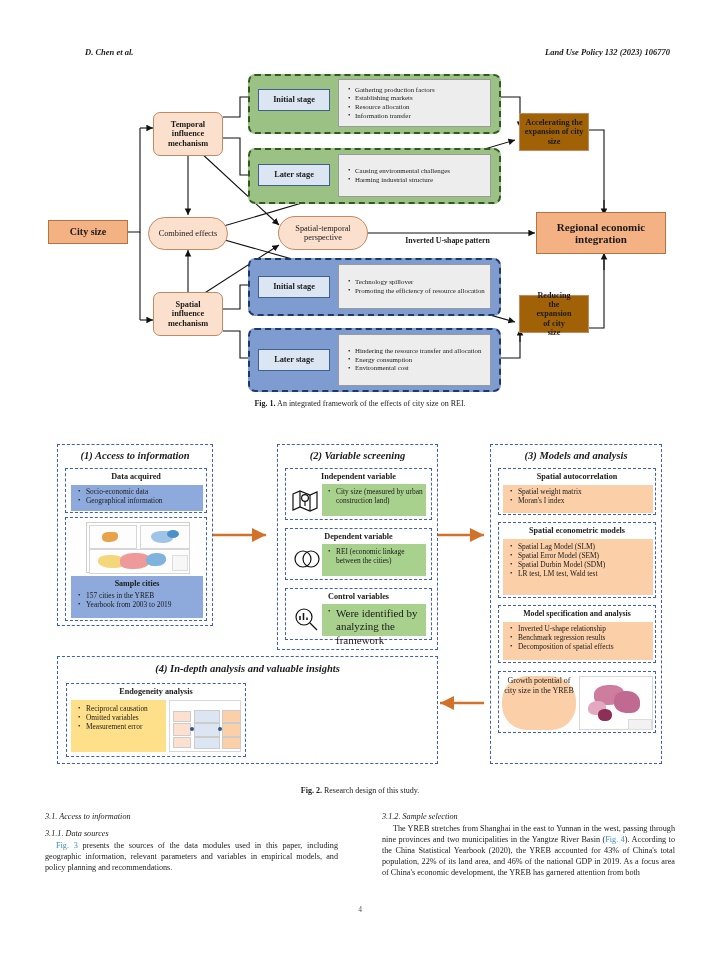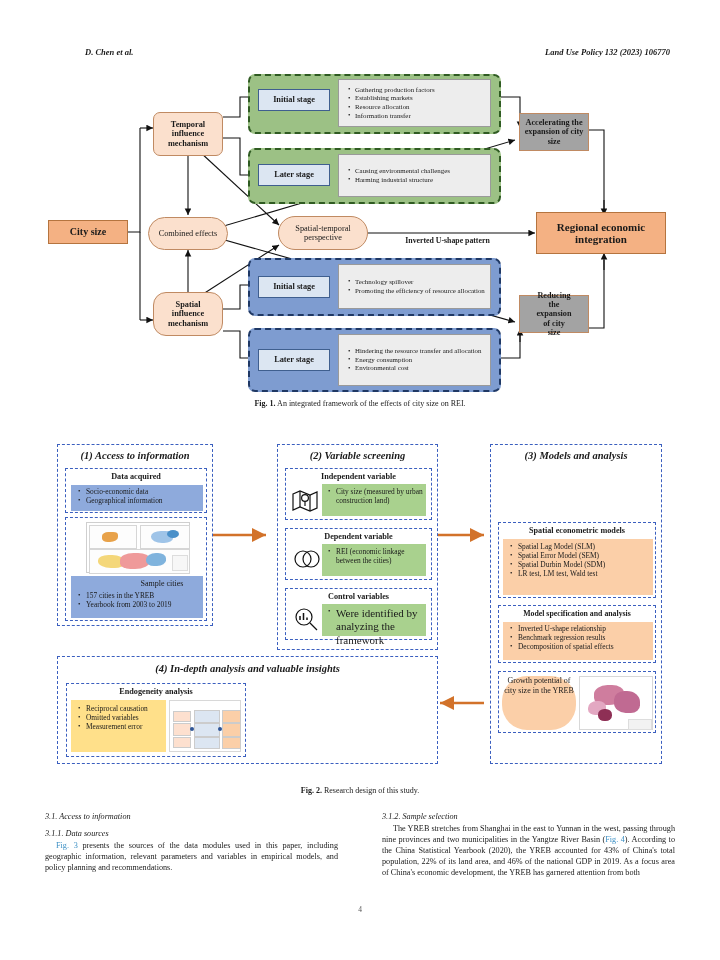--- a/index.html
+++ b/index.html
@@ -18,21 +18,21 @@
 
   
   .fig{position:absolute;}
   .nd{position:absolute;box-sizing:border-box;display:flex;
       align-items:center;justify-content:center;text-align:center;
       line-height:1.12;}
   .cap{position:absolute;width:720px;text-align:center;font-size:8px;}
   .cap b{font-weight:700;}
 
   
-  .peach{background:#a3a3a3;border:1px solid #c08a62;}
+  .peach{background:#a16207;border:1px solid #c08a62;}
   .peach-r{background:#fbe0cd;border:1px solid #c08a62;border-radius:7px;}
   .peach-p{background:#fbe0cd;border:1px solid #c08a62;border-radius:26px;}
   .orange{background:#f4b183;border:1px solid #b5743f;}
   .greenwrap{background:#9cc185;border:2px dashed #2f5b22;border-radius:7px;}
   .bluewrap{background:#7e9cd0;border:2px dashed #1f3864;border-radius:7px;}
   .stagebox{background:#dce6f2;border:1px solid #3f5f8f;}
   .listbox{background:#ededed;border:1px solid #9a9a9a;}
 
   .nd.bold{font-weight:700;}
   ul.bl{margin:0;padding:0 0 0 9px;list-style:none;text-align:left;width:100%;}
@@ -131,21 +131,21 @@
     <div class="nd orange bold" style="left:48px;top:150px;width:80px;height:24px;font-size:10px;">
       <span>City size</span>
     </div>
 
     <div class="nd peach-r bold" style="left:153px;top:42px;width:70px;height:44px;font-size:8.3px;padding:2px;">
       <span>Temporal influence mechanism</span>
     </div>
     <div class="nd peach-p" style="left:148px;top:147px;width:80px;height:33px;font-size:8.3px;">
       <span>Combined effects</span>
     </div>
-    <div class="nd peach-r bold" style="left:153px;top:222px;width:70px;height:44px;font-size:8.3px;padding:12px;border-radius:13px;">
+    <div class="nd peach-r bold" style="left:153px;top:222px;width:70px;height:44px;font-size:8.3px;padding:12px;">
       <span>Spatial influence mechanism</span>
     </div>
 
     <div class="nd peach-p" style="left:278px;top:146px;width:90px;height:34px;font-size:8.3px;">
       <span>Spatial-temporal perspective</span>
     </div>
     <div class="nd bold" style="left:385px;top:165px;width:125px;height:12px;font-size:7.8px;background:#fff;">
       <span>Inverted U-shape pattern</span>
     </div>
 
@@ -255,21 +255,21 @@
             <div style="position:absolute;left:26px;top:4px;width:12px;height:8px;background:#4a90c9;border-radius:50%;"></div>
           </div>
           <div style="position:absolute;left:2px;top:26px;width:99px;height:23px;background:#fdfdfd;border:0.5px solid #d6d6d6;">
             <div style="position:absolute;left:8px;top:5px;width:26px;height:13px;background:#f4d77a;border-radius:40% 45% 35% 50%;"></div>
             <div style="position:absolute;left:30px;top:3px;width:30px;height:16px;background:#ef9a9a;border-radius:45% 40% 50% 35%;"></div>
             <div style="position:absolute;left:56px;top:3px;width:20px;height:13px;background:#7fb3dd;border-radius:50% 40% 45% 40%;"></div>
             <div style="position:absolute;left:82px;top:5px;width:14px;height:14px;background:#f7f7f7;border:0.5px solid #ddd;"></div>
           </div>
         </div>
         <div class="fillblue" style="position:absolute;left:5px;top:58px;width:132px;height:42px;">
-          <div class="subhd" style="top:3px;font-weight:400;font-size:8px;padding-left:25px;">Sample cities</div>
+          <div class="subhd" style="top:3px;font-weight:700;font-size:8px;">Sample cities</div>
           <ul class="b2" style="font-size:7.4px;padding:15px 0 0 7px;">
             <li>157 cities in the YREB</li>
             <li>Yearbook from 2003 to 2019</li>
           </ul>
         </div>
       </div>
     </div>
 
     <div class="panel" style="left:277px;top:6px;width:161px;height:206px;">
       <div class="ptitle" style="top:5px;">(2) Variable screening</div>
@@ -325,20 +325,29 @@
           <ul class="b2" style="font-size:11px;padding:3px 0 0 6px;">
             <li>Were identified by analyzing the framework</li>
           </ul>
         </div>
       </div>
     </div>
 
     <div class="panel" style="left:490px;top:6px;width:172px;height:320px;">
       <div class="ptitle" style="top:5px;">(3) Models and analysis</div>
 
+      <div class="sub" style="left:7px;top:23px;width:158px;height:47px;">
+        <div class="subhd" style="top:3px;">Spatial autocorrelation</div>
+        <div class="fillpeach" style="position:absolute;left:4px;top:16px;width:150px;height:28px;">
+          <ul class="b2" style="font-size:7.4px;padding:2px 0 0 7px;">
+            <li>Spatial weight matrix</li>
+            <li>Moran's I index</li>
+          </ul>
+        </div>
+      </div>
 
       <div class="sub" style="left:7px;top:77px;width:158px;height:76px;">
         <div class="subhd" style="top:3px;">Spatial econometric models</div>
         <div class="fillpeach" style="position:absolute;left:4px;top:16px;width:150px;height:56px;">
           <ul class="b2" style="font-size:7.4px;padding:3px 0 0 7px;">
             <li>Spatial Lag Model (SLM)</li>
             <li>Spatial Error Model (SEM)</li>
             <li>Spatial Durbin Model (SDM)</li>
             <li>LR test, LM test, Wald test</li>
           </ul>

